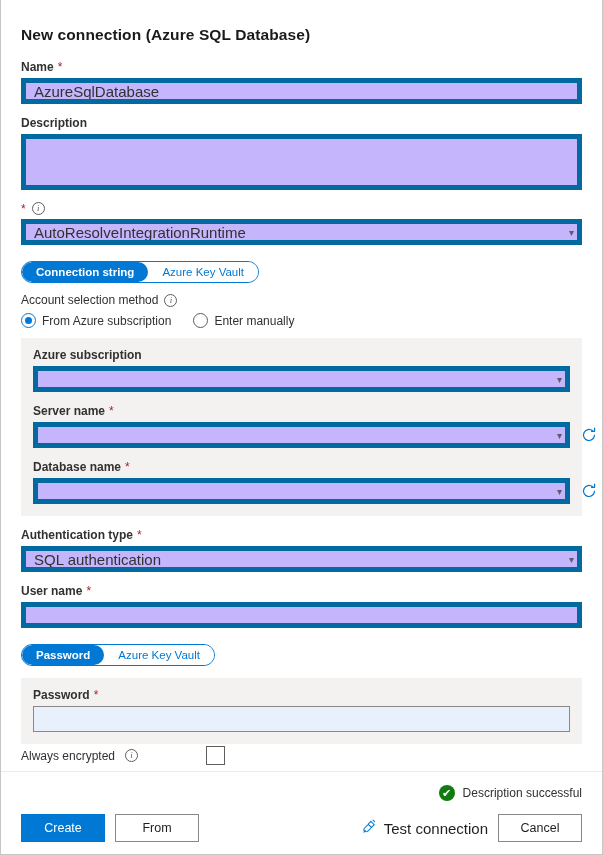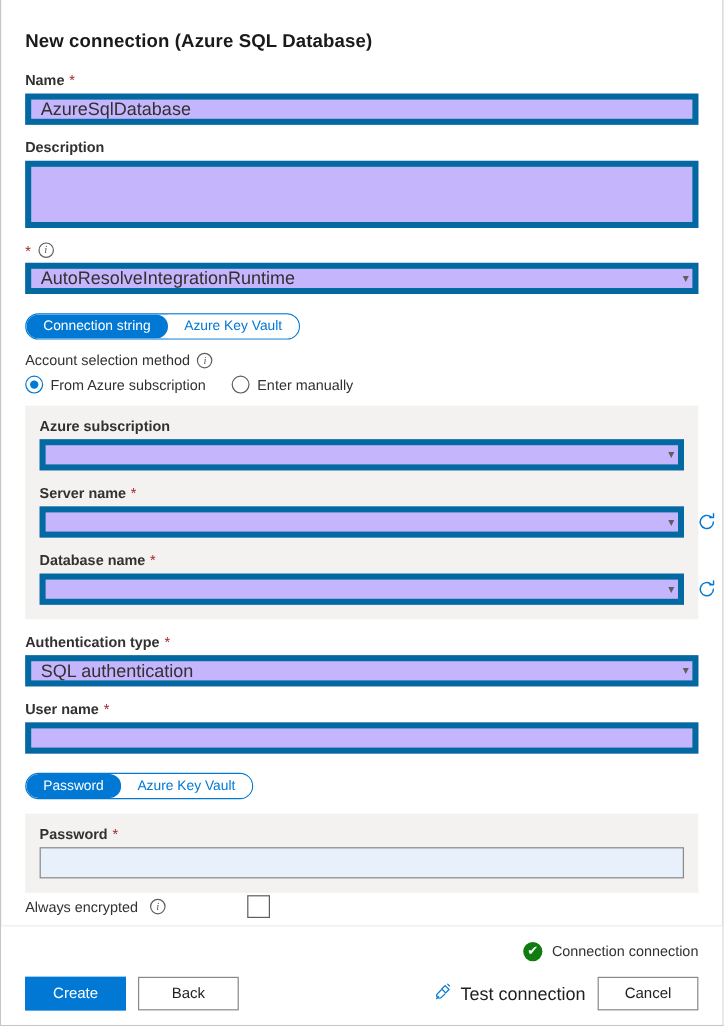--- a/index.html
+++ b/index.html
@@ -102,21 +102,21 @@
     padding: 0 14px;
     line-height: 20px;
     color: #0078d4;
     background: #ffffff;
     cursor: pointer;
     white-space: nowrap;
   }
   .pivot .tab.active {
     background: #0078d4;
     color: #ffffff;
-    font-weight: normal;
+    font-weight: bold;
     border-radius: 13px;
   }
   .radio-row {
     display: flex;
     align-items: flex-start;
     gap: 22px;
     margin: 6px 0 10px 0;
   }
   .radio {
     display: flex;
@@ -396,25 +396,25 @@
       <span class="label-text">Always encrypted</span>
       <span class="info-icon">i</span>
       <span class="checkbox"></span>
     </div>
 
   </div>
 
   <div class="footer">
     <div class="status-row">
       <span class="check-circle">✔</span>
-      <span class="status-text">Connection connection</span>
+      <span class="status-text">Description successful</span>
     </div>
     <div class="btn-row">
       <button class="btn primary">Create</button>
-      <button class="btn">Back</button>
+      <button class="btn">From</button>
       <span class="spacer"></span>
       <span class="test-conn">
         <span class="plug-icon">
           <svg width="15" height="15" viewBox="0 0 16 16" fill="none" xmlns="http://www.w3.org/2000/svg">
             <path d="M9.5 2.5 13 6l-3 3-3.5-3.5 3-3z" stroke="#0078d4" stroke-width="1.1" fill="none"></path>
             <path d="M6.2 6.2 2.8 9.6a2.4 2.4 0 0 0 3.4 3.4l3.4-3.4" stroke="#0078d4" stroke-width="1.1" fill="none"></path>
             <path d="M11.8 1.2 13.4 2.8M2 14l1.6-1.6" stroke="#0078d4" stroke-width="1.1" stroke-linecap="round"></path>
           </svg>
         </span>
         <span>Test connection</span>

